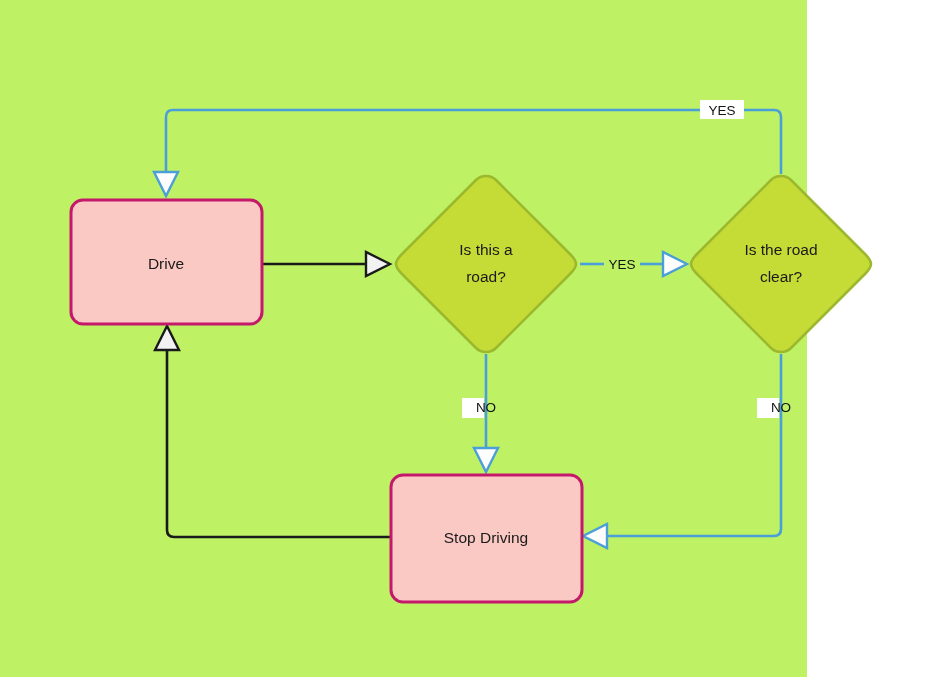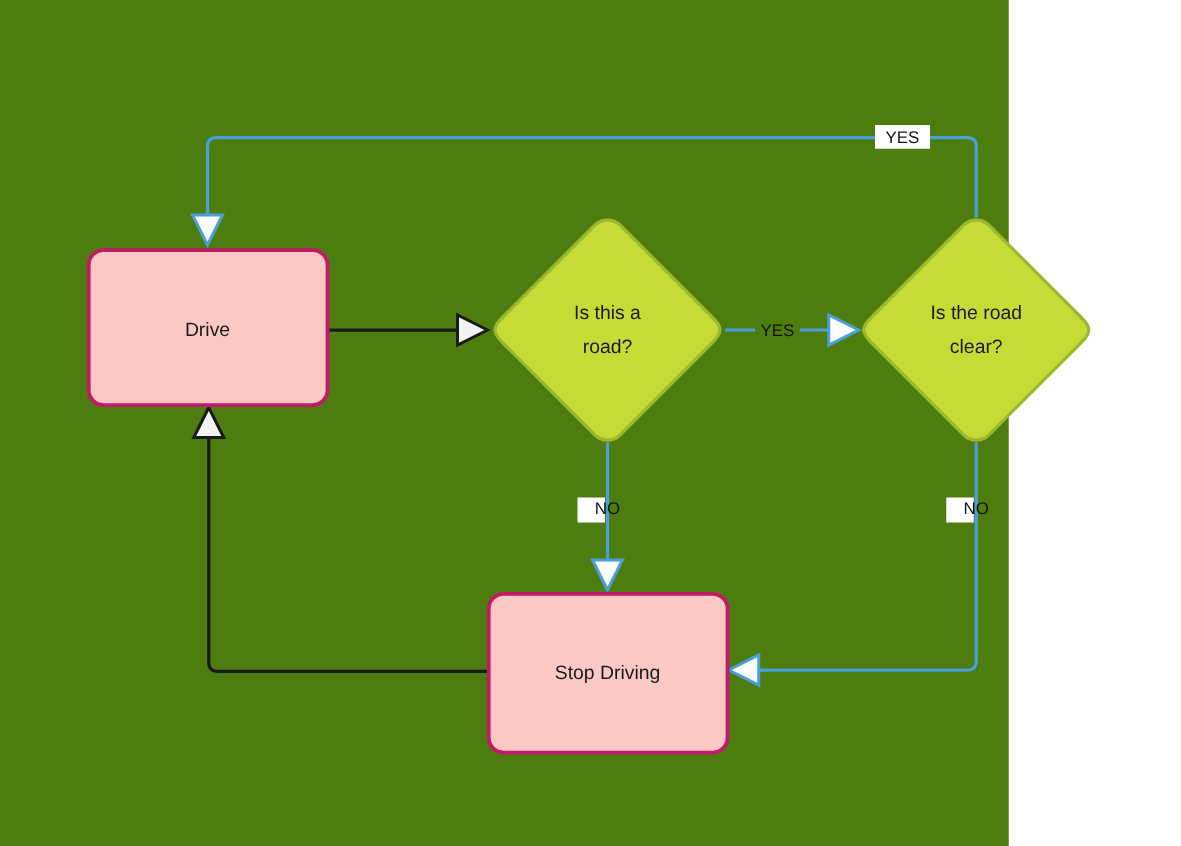--- a/index.html
+++ b/index.html
@@ -10,21 +10,21 @@
   body {
     width: 945px;
     height: 677px;
     font-family: "Liberation Sans", sans-serif;
     overflow: hidden;
   }
   #canvas {
     position: relative;
     width: 807px;
     height: 677px;
-    background: #4d7c0f;
+    background: #bef264;
   }
   svg.diagram {
     display: block;
     width: 945px;
     height: 677px;
   }
   .node-label {
     font-family: "Liberation Sans", sans-serif;
     font-size: 15.5px;
     fill: #1a1a1a;

